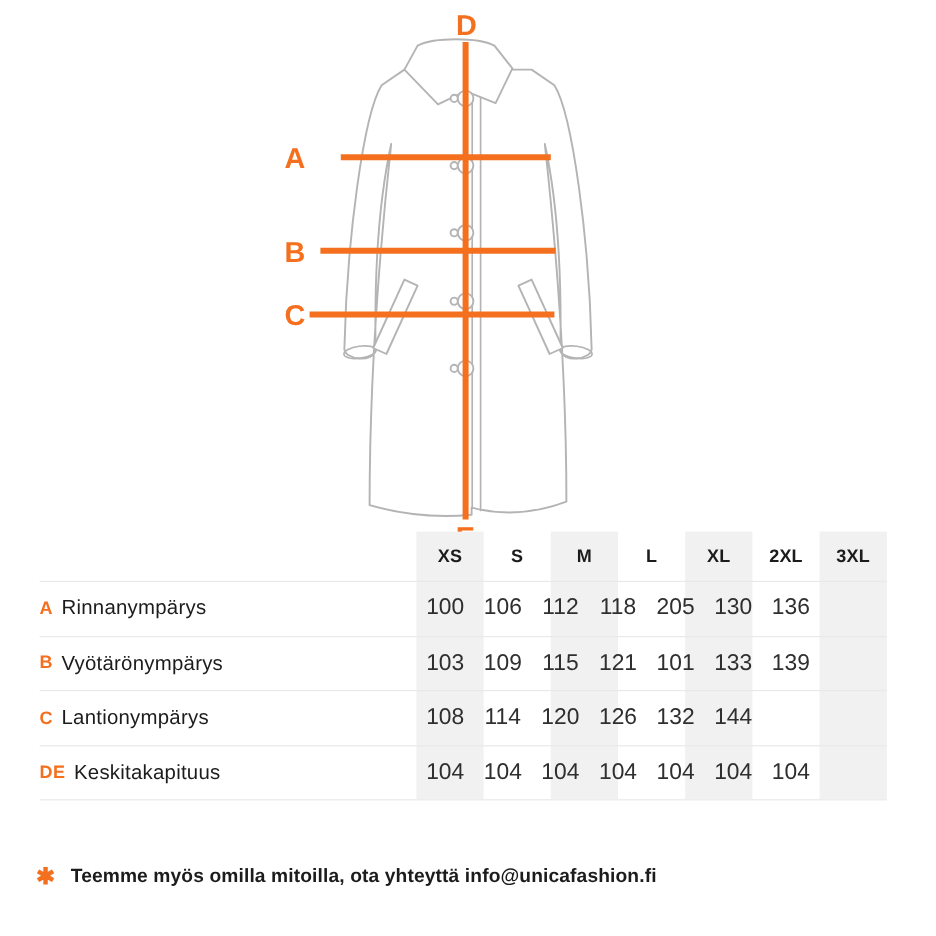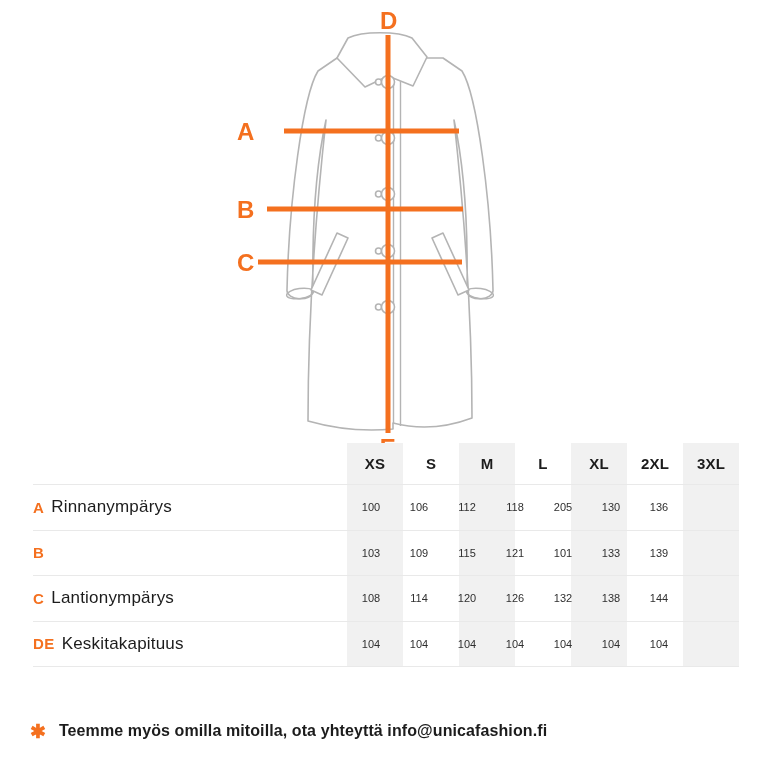--- a/index.html
+++ b/index.html
@@ -50,21 +50,21 @@
            border-bottom: 1px solid var(--divider); }
   .trow { height: 45.5px; display: flex; border-top: 1px solid var(--divider); }
   .tlabel { width: 314px; display: flex; align-items: center; }
   .tlabel .letter {
     color: var(--accent); font-weight: bold; font-size: 15px;
     margin-right: 7px; letter-spacing: 0.4px;
   }
   .tlabel .name { font-weight: normal; font-size: 17px; color: var(--ink); letter-spacing: 0.2px; }
   .td {
     width: 48px; display: flex; align-items: center; justify-content: center;
-    font-size: 11px; color: var(--value);
+    font-size: 19px; color: var(--value);
   }
 
   
   .footer { position: absolute; left: 30px; top: 719px; height: 24px; display: flex; align-items: center; }
   .footer .asterisk { color: var(--accent); font-size: 19px; font-weight: bold; margin-right: 13px; line-height: 1; }
   .footer .note { font-weight: bold; font-size: 16px; color: var(--ink); letter-spacing: 0.1px; }
 </style>
 </head>
 <body>
 
@@ -164,40 +164,40 @@
       <div class="td">106</div>
       <div class="td">112</div>
       <div class="td">118</div>
       <div class="td">205</div>
       <div class="td">130</div>
       <div class="td">136</div>
     </div>
     <div class="trow">
       <div class="tlabel">
         <span class="letter">B</span>
+        <span class="name">Vyötärönympärys</span>
       </div>
       <div class="td">103</div>
       <div class="td">109</div>
       <div class="td">115</div>
       <div class="td">121</div>
       <div class="td">101</div>
       <div class="td">133</div>
       <div class="td">139</div>
     </div>
     <div class="trow">
       <div class="tlabel">
         <span class="letter">C</span>
         <span class="name">Lantionympärys</span>
       </div>
       <div class="td">108</div>
       <div class="td">114</div>
       <div class="td">120</div>
       <div class="td">126</div>
       <div class="td">132</div>
-      <div class="td">138</div>
       <div class="td">144</div>
     </div>
     <div class="trow">
       <div class="tlabel">
         <span class="letter">DE</span>
         <span class="name">Keskitakapituus</span>
       </div>
       <div class="td">104</div>
       <div class="td">104</div>
       <div class="td">104</div>

